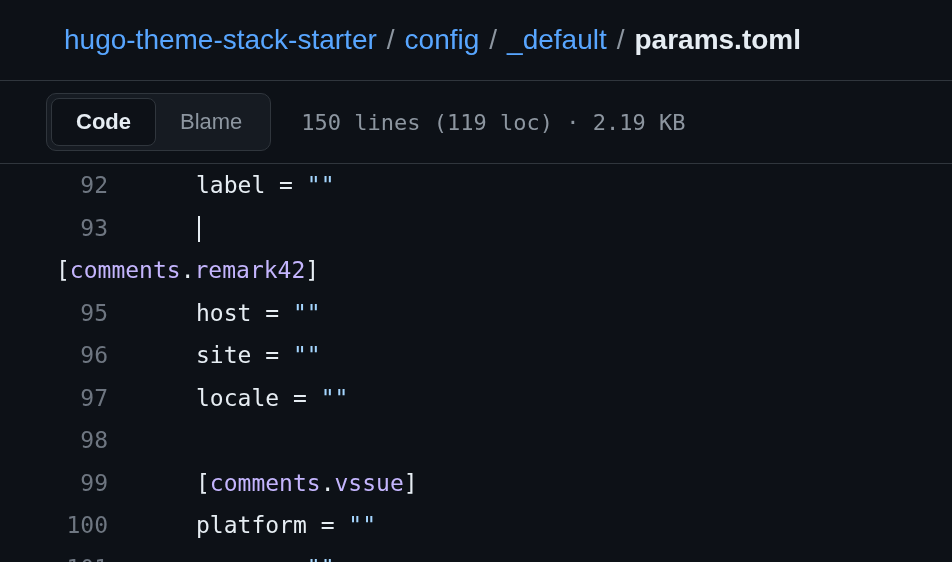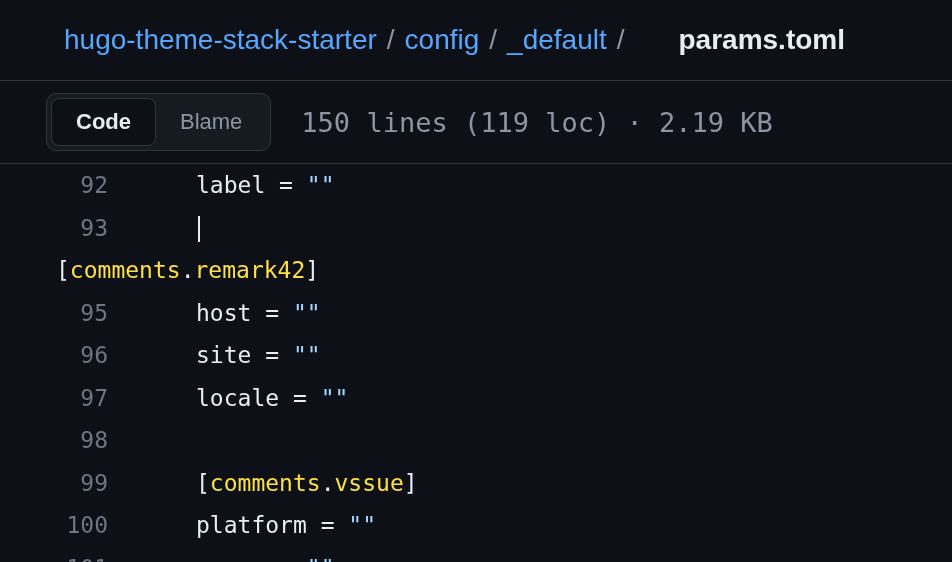--- a/index.html
+++ b/index.html
@@ -27,21 +27,20 @@
       color: #58a6ff;
       text-decoration: none;
     }
     .breadcrumb .sep {
       color: #8d96a0;
       margin: 0 4px;
     }
     .breadcrumb .current {
       color: #e6edf3;
       font-weight: 600;
-      margin-left: 44px;
     }
     .toolbar {
       display: flex;
       align-items: center;
       padding: 12px 4px 12px 46px;
       border-top: 1px solid #30363d;
       border-bottom: 1px solid #30363d;
       gap: 20px;
     }
     .tab-group {
@@ -61,21 +60,21 @@
       font-weight: 500;
     }
     .tab.active {
       background-color: #0d1117;
       color: #e6edf3;
       border: 1px solid #30363d;
       font-weight: 600;
     }
     .file-info {
       font-family: ui-monospace, SFMono-Regular, "SF Mono", Menlo, Consolas, monospace;
-      font-size: 27px;
+      font-size: 22px;
       color: #8d96a0;
       margin-left: 10px;
     }
     .code-area {
       display: flex;
       flex-direction: column;
       font-family: ui-monospace, SFMono-Regular, "SF Mono", Menlo, Consolas, monospace;
       font-size: 23px;
       line-height: 1.85;
     }
@@ -93,21 +92,21 @@
     }
     .line-content {
       color: #e6edf3;
       white-space: pre;
       padding-left: 56px;
     }
     .tok-bracket {
       color: #e6edf3;
     }
     .tok-section {
-      color: #fde047;
+      color: #c4b5fd;
     }
     .tok-key {
       color: #e6edf3;
     }
     .tok-eq {
       color: #e6edf3;
     }
     .tok-str {
       color: #a5d6ff;
     }

